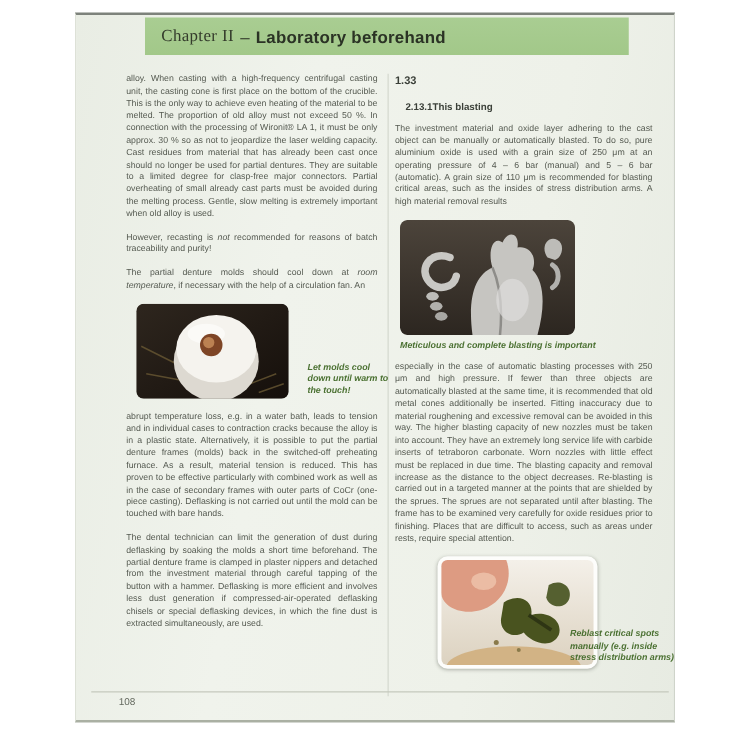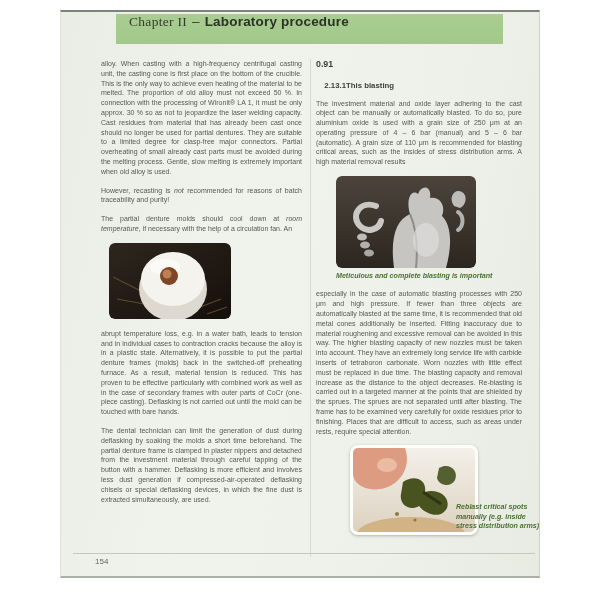--- a/index.html
+++ b/index.html
@@ -12,21 +12,21 @@
     background:linear-gradient(100deg,#e9ede4 0%,#f0f3ec 35%,#eef1e9 70%,#e7ebe2 100%);
     border-top:2px solid #7d827b;
     border-bottom:2px solid #aab0a3;
     border-right:1px solid #cfd4ca;
     border-left:1px solid #dde1d7;
     box-sizing:border-box;
   }
   .banner{
     position:absolute;left:55px;top:2px;width:387px;height:30px;
     background:linear-gradient(180deg,#a9cd92 0%,#a2c889 100%);
-    display:flex;align-items:flex-start;padding-left:13px;box-sizing:border-box;
+    display:flex;align-items:center;padding-left:13px;box-sizing:border-box;
   }
   .banner .chapter{
     font-family:"Liberation Serif", serif;font-size:13.5px;color:#343c2c;letter-spacing:.3px;
   }
   .banner .dash{font-size:13.5px;color:#343c2c;margin:0 5px;}
   .banner .btitle{
     font-family:"Liberation Sans", sans-serif;font-weight:bold;font-size:13.5px;color:#2b3325;letter-spacing:.2px;
   }
   .col{
     position:absolute;top:47px;
@@ -49,40 +49,40 @@
   }
   h3 .num{flex:0 0 30px;}
   .figure{position:relative;margin:4px 0 8px 0;}
   .photo{display:block;border-radius:6px;}
   .caption{
     font-weight:bold;font-style:italic;color:#4a7031;font-size:7.1px;line-height:9.4px;text-align:left;
   }
   .cap-side{position:absolute;}
   .fig-mold{margin-left:8px;height:76px;margin-bottom:10px;}
   .fig-mold .cap-side{left:137px;bottom:1px;width:66px;}
-  .fig-blast{margin-left:20px;}
+  .fig-blast{margin-left:4px;}
   .fig-blast .caption{margin-top:4px;}
   .fig-reblast{margin-left:2px;height:92px;padding-left:32px;}
   .fig-reblast .photo-frame{
     display:inline-block;border:3px solid #fdfdfb;border-radius:8px;background:#fff;
     box-shadow:0 1px 3px rgba(60,65,55,.35);
   }
   .fig-reblast .cap-side{left:138px;bottom:6px;width:84px;}
   .footer-rule{position:absolute;left:12px;top:541px;width:462px;height:1px;background:#c5c9bd;}
   .page-number{position:absolute;left:34px;top:545px;font-size:8px;color:#63685e;}
 </style>
 </head>
 <body>
 
 <div class="page">
 
   <div class="banner">
     <span class="chapter">Chapter II</span>
     <span class="dash">–</span>
-    <span class="btitle">Laboratory procedure</span>
+    <span class="btitle">Laboratory beforehand</span>
   </div>
 
   <div class="divider"></div>
 
   <div class="col col-left">
     <p>alloy. When casting with a high-frequency centrifugal casting unit, the casting cone is first place on the bottom of the crucible. This is the only way to achieve even heating of the material to be melted. The proportion of old alloy must not exceed 50 %. In connection with the processing of Wironit® LA 1, it must be only approx. 30 % so as not to jeopardize the laser welding capacity. Cast residues from material that has already been cast once should no longer be used for partial dentures. They are suitable to a limited degree for clasp-free major connectors. Partial overheating of small already cast parts must be avoided during the melting process. Gentle, slow melting is extremely important when old alloy is used.</p>
 
     <p><span>However, recasting is </span><span class="em">not</span><span> recommended for reasons of batch traceability and purity!</span></p>
 
 
@@ -97,30 +97,31 @@
           </linearGradient>
         </defs>
         <rect width="122" height="76" rx="5" fill="url(#gm)"></rect>
         <path d="M4,34 L32,48 M8,56 L46,63 M86,66 L112,56 M98,71 L118,64" stroke="#6e5c36" stroke-width="1.2" fill="none" opacity="0.75"></path>
         <ellipse cx="64" cy="46" rx="34" ry="32" fill="#ddd9d1"></ellipse>
         <ellipse cx="64" cy="36" rx="32" ry="27" fill="#f5f3ee"></ellipse>
         <ellipse cx="56" cy="24" rx="15" ry="8" fill="#ffffff" opacity="0.55"></ellipse>
         <circle cx="60" cy="33" r="9" fill="#7e4526"></circle>
         <circle cx="58" cy="31" r="4.5" fill="#bb8152"></circle>
       </svg>
+      <div class="caption cap-side">Let molds cool down until warm to the touch!</div>
     </div>
 
     <p>abrupt temperature loss, e.g. in a water bath, leads to tension and in individual cases to contraction cracks because the alloy is in a plastic state. Alternatively, it is possible to put the partial denture frames (molds) back in the switched-off preheating furnace. As a result, material tension is reduced. This has proven to be effective particularly with combined work as well as in the case of secondary frames with outer parts of CoCr (one-piece casting). Deflasking is not carried out until the mold can be touched with bare hands.</p>
 
     <p>The dental technician can limit the generation of dust during deflasking by soaking the molds a short time beforehand. The partial denture frame is clamped in plaster nippers and detached from the investment material through careful tapping of the button with a hammer. Deflasking is more efficient and involves less dust generation if compressed-air-operated deflasking chisels or special deflasking devices, in which the fine dust is extracted simultaneously, are used.</p>
   </div>
 
   <div class="col col-right">
     <h2 style="margin-top:0;">
-      <span class="num">0.91</span>
+      <span class="num">1.33</span>
     </h2>
 
     <h3>
       <span class="num">2.13.1</span>
       <span class="ttl">This blasting</span>
     </h3>
 
     <p>The investment material and oxide layer adhering to the cast object can be manually or automatically blasted. To do so, pure aluminium oxide is used with a grain size of 250 μm at an operating pressure of 4 – 6 bar (manual) and 5 – 6 bar (automatic). A grain size of 110 μm is recommended for blasting critical areas, such as the insides of stress distribution arms. A high material removal results</p>
 
     <div class="figure fig-blast">
@@ -165,15 +166,15 @@
           <path d="M70,44 L88,56" stroke="#2e3514" stroke-width="3"></path>
           <circle cx="44" cy="66" r="2" fill="#8a7a4a"></circle>
           <circle cx="62" cy="72" r="1.6" fill="#8a7a4a"></circle>
         </svg>
       </span>
       <div class="caption cap-side">Reblast critical spots manually (e.g. inside stress distribution arms)</div>
     </div>
   </div>
 
   <div class="footer-rule"></div>
-  <div class="page-number">154</div>
+  <div class="page-number">108</div>
 
 </div>
 
 </body></html>

